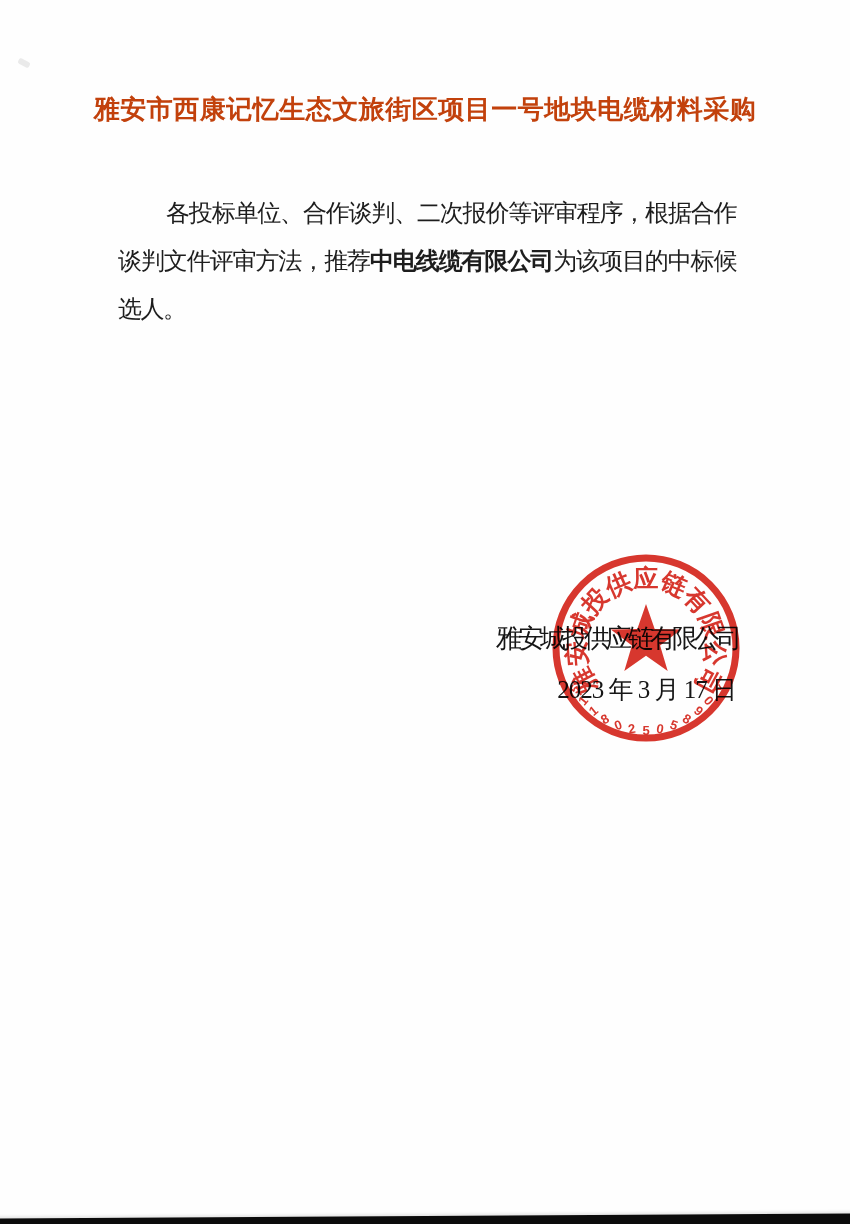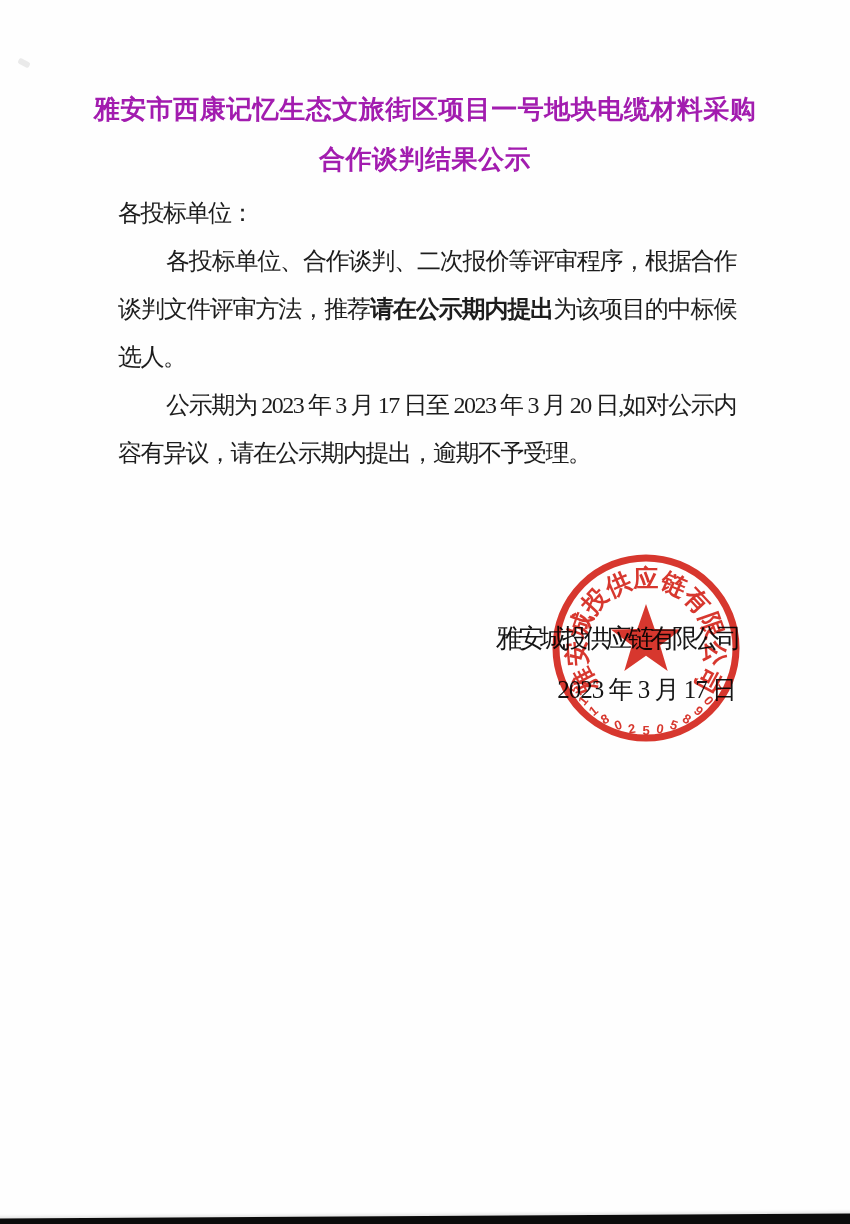--- a/index.html
+++ b/index.html
@@ -10,21 +10,21 @@
     background:#fefefe;
     overflow:hidden;
     font-family:"Liberation Serif","DejaVu Serif",serif;
     color:#1d1d1d;
   }
   .title-block{
     position:absolute;top:84px;left:0;width:850px;
     text-align:center;
     font-family:"Liberation Sans","DejaVu Sans",sans-serif;
     font-weight:bold;font-size:26px;line-height:50px;
-    color:#a21caf;letter-spacing:0.5px;
+    color:#c2410c;letter-spacing:0.5px;
   }
   .body-block{
     position:absolute;top:189px;left:118px;width:618px;
     font-size:24px;line-height:48px;letter-spacing:-1.5px;
     text-align:justify;
   }
   .body-block p{margin:0;text-indent:2em;}
   .body-block p.salutation{text-indent:0;}
   .winner{font-weight:bold;}
   .signature-line{
@@ -53,29 +53,26 @@
 </style>
 </head>
 <body>
 
 <div class="page">
 
   <div class="corner-artifact"></div>
 
   <div class="title-block">
     <div>雅安市西康记忆生态文旅街区项目一号地块电缆材料采购</div>
-    <div>合作谈判结果公示</div>
   </div>
 
   <div class="body-block">
-    <p class="salutation">各投标单位：</p>
     <p>
-      <span>各投标单位、合作谈判、二次报价等评审程序，根据合作谈判文件评审方法，推荐</span><span class="winner">请在公示期内提出</span><span>为该项目的中标候选人。</span>
+      <span>各投标单位、合作谈判、二次报价等评审程序，根据合作谈判文件评审方法，推荐</span><span class="winner">中电线缆有限公司</span><span>为该项目的中标候选人。</span>
     </p>
-    <p>公示期为 2023 年 3 月 17 日至 2023 年 3 月 20 日,如对公示内容有异议，请在公示期内提出，逾期不予受理。</p>
   </div>
 
   <div class="signature-line">雅安城投供应链有限公司</div>
   <div class="date-line">2023 年 3 月 17 日</div>
 
   <svg class="seal" viewBox="0 0 200 200" xmlns="http://www.w3.org/2000/svg">
     <g id="seal-group">
         <circle cx="100" cy="100" r="90" fill="none" stroke="#d5261c" stroke-width="7"></circle>
         <polygon points="100.0,56.0 108.7,81.0 135.2,81.6 114.1,97.6 121.7,122.9 100.0,107.8 78.3,122.9 85.9,97.6 64.8,81.6 91.3,81.0" fill="#d5261c"></polygon>
         <text transform="translate(38.2,132.9) rotate(-118.0)" text-anchor="middle" dominant-baseline="central" font-size="25" font-weight="bold" fill="#d5261c" font-family="&quot;Liberation Sans&quot;,&quot;DejaVu Sans&quot;,sans-serif">雅</text>

